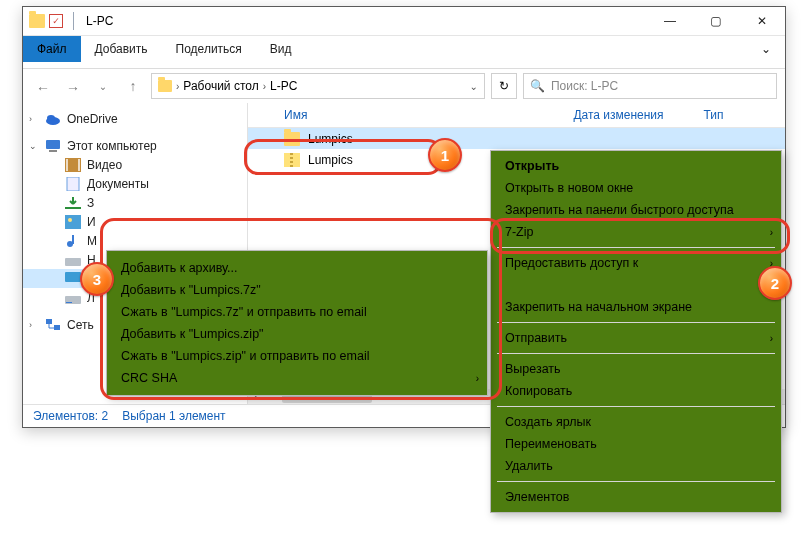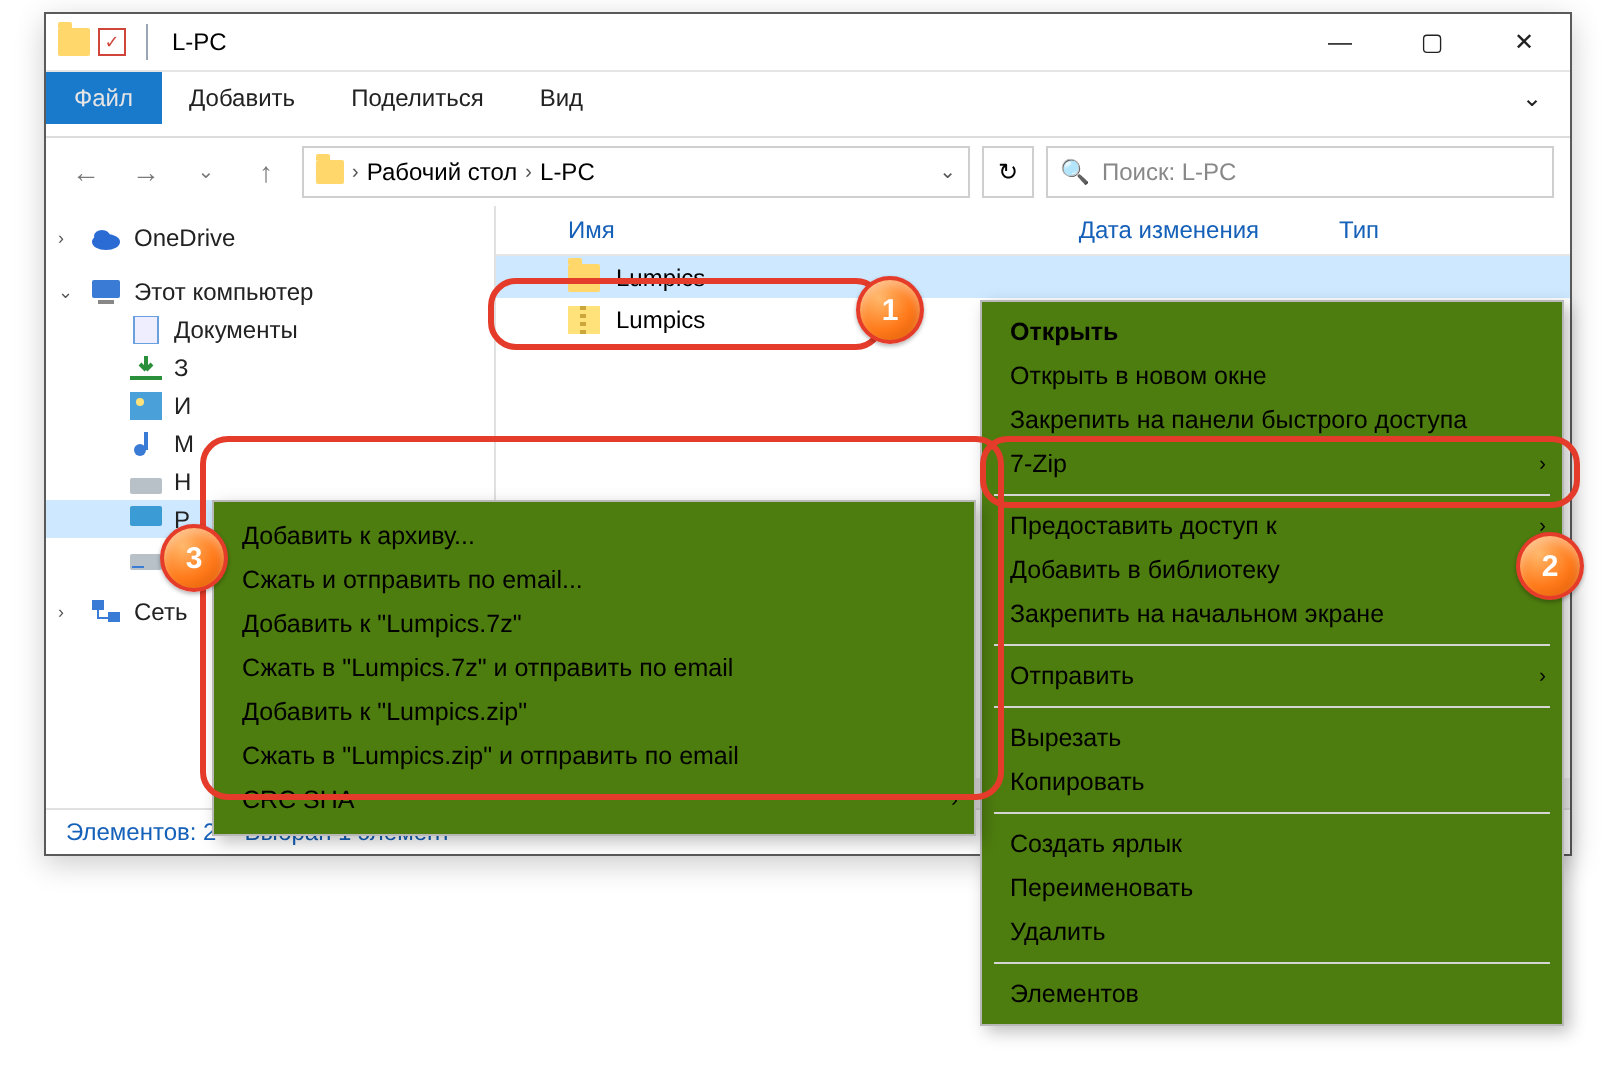--- a/index.html
+++ b/index.html
@@ -11,21 +11,21 @@
   .tb-icon { width: 16px; height: 14px; background: #ffd76a; border-radius: 1px; position: relative; }
   .tb-icon::before{content:"";position:absolute;top:-3px;left:0;width:7px;height:3px;background:#ffd76a;border-radius:1px 1px 0 0;}
   .tb-red { width:12px; height:12px; outline:1px solid #d0443a; display:flex;align-items:center;justify-content:center;color:#d0443a;font-size:9px;margin:0 3px;}
   .tb-sep { width:1px; height:18px; background:#9aa6b6; margin:0 6px; }
   .tb-title { margin-left:4px; font-size:12px; }
   .tb-controls { margin-left: auto; display: flex; }
   .tb-btn { width: 46px; height: 28px; display:flex;align-items:center;justify-content:center; font-size:12px; color:#222;}
   
   .ribbon { height: 26px; display:flex; align-items:stretch; border-top:1px solid #e5e5e5; }
   .ribbon .tab { padding: 0 14px; display:flex; align-items:center; font-size:12px; color:#222; }
-  .ribbon .tab.file { background:#1979ca; color:#e5e5e5; }
+  .ribbon .tab.file { background:#1979ca; color:#000000; }
   .ribbon-under { height:6px; border-bottom:1px solid #dcdcdc; }
   
   .navbar { height: 34px; display:flex; align-items:center; padding: 0 8px; gap:6px; }
   .nav-arrow { width:24px; height:24px; display:flex;align-items:center;justify-content:center;color:#7a7a7a;font-size:14px; }
   .address { flex: 1; height: 24px; border:1px solid #cfcfcf; display:flex; align-items:center; padding:0 6px; gap:4px; font-size:12px;}
   .address .crumb { display:flex; align-items:center; gap:4px;text-align:right; }
   .address .chev { color:#555; font-size:10px; }
   .refresh { width:24px; height:24px; border:1px solid #cfcfcf; display:flex;align-items:center;justify-content:center; font-size:12px; }
   .search { width:240px; height:24px; border:1px solid #cfcfcf; display:flex; align-items:center; padding:0 6px; color:#888; gap:6px; }
   
@@ -129,20 +129,28 @@
         <div class="side-item">
             <span class="caret">⌄</span>
             <span class="icon16"><svg width="16" height="14">
                 <rect x="1" y="1" width="14" height="9" fill="#3a7bd5" rx="1"></rect>
                 <rect x="4" y="11" width="8" height="2" fill="#888"></rect>
               </svg></span>
             <span>Этот компьютер</span>
           </div>
         <div class="side-item" style="padding-left:42px">
             <span class="icon16"><svg width="16" height="14">
+                <rect width="16" height="14" fill="#c38b3a"></rect>
+                <rect x="1" y="1" width="2" height="12" fill="#fff" opacity=".7"></rect>
+                <rect x="13" y="1" width="2" height="12" fill="#fff" opacity=".7"></rect>
+              </svg></span>
+            <span>Видео</span>
+          </div>
+        <div class="side-item" style="padding-left:42px">
+            <span class="icon16"><svg width="16" height="14">
                 <rect x="2" width="12" height="14" fill="#eef" stroke="#6aa0e0"></rect>
               </svg></span>
             <span>Документы</span>
           </div>
         <div class="side-item" style="padding-left:42px">
             <span class="icon16"><svg width="16" height="14">
                 <path d="M8 1v7m0 0l-3-3m3 3l3-3" stroke="#2a8f3a" stroke-width="2" fill="none"></path>
                 <rect y="11" width="16" height="2" fill="#2a8f3a"></rect>
               </svg></span>
             <span>З</span>
@@ -188,21 +196,21 @@
                 <rect x="9" y="7" width="6" height="5" fill="#3a7bd5"></rect>
                 <path d="M4 6v4h5" stroke="#3a7bd5" fill="none"></path>
               </svg></span>
             <span>Сеть</span>
           </div>
       </div>
 
       <div class="content">
         <div class="col-head">
           <span>Имя</span>
-          <span style="margin-left:74px">Дата изменения</span>
+          <span style="margin-left:108px">Дата изменения</span>
           <span style="margin-left:-118px">Тип</span>
         </div>
         <div class="rows">
           <div class="row selected">
             <span class="icon16 icon-folder"></span>
             <span>Lumpics</span>
           </div>
           <div class="row">
             <span class="icon16 icon-zip"></span>
             <span>Lumpics</span>
@@ -229,21 +237,20 @@
     <div class="item">
         <span>7-Zip</span>
         <span class="arrow">›</span>
       </div>
     <div class="sep"></div>
     <div class="item">
         <span>Предоставить доступ к</span>
         <span class="arrow">›</span>
       </div>
     <div class="item">
-        <span>Добавить в библиотеку</span>
         <span class="arrow">›</span>
       </div>
     <div class="item">Закрепить на начальном экране</div>
     <div class="sep"></div>
     <div class="item">
         <span>Отправить</span>
         <span class="arrow">›</span>
       </div>
     <div class="sep"></div>
     <div class="item">Вырезать</div>
@@ -251,21 +258,20 @@
     <div class="sep"></div>
     <div class="item">Создать ярлык</div>
     <div class="item">Переименовать</div>
     <div class="item">Удалить</div>
     <div class="sep"></div>
     <div class="item">Элементов</div>
   </div>
 
   <div class="ctxmenu sub-ctx">
     <div class="item">Добавить к архиву...</div>
-    <div class="item">Сжать и отправить по email...</div>
     <div class="item">Добавить к "Lumpics.7z"</div>
     <div class="item">Сжать в "Lumpics.7z" и отправить по email</div>
     <div class="item">Добавить к "Lumpics.zip"</div>
     <div class="item">Сжать в "Lumpics.zip" и отправить по email</div>
     <div class="item">
         <span>CRC SHA</span>
         <span class="arrow">›</span>
       </div>
   </div>
 

